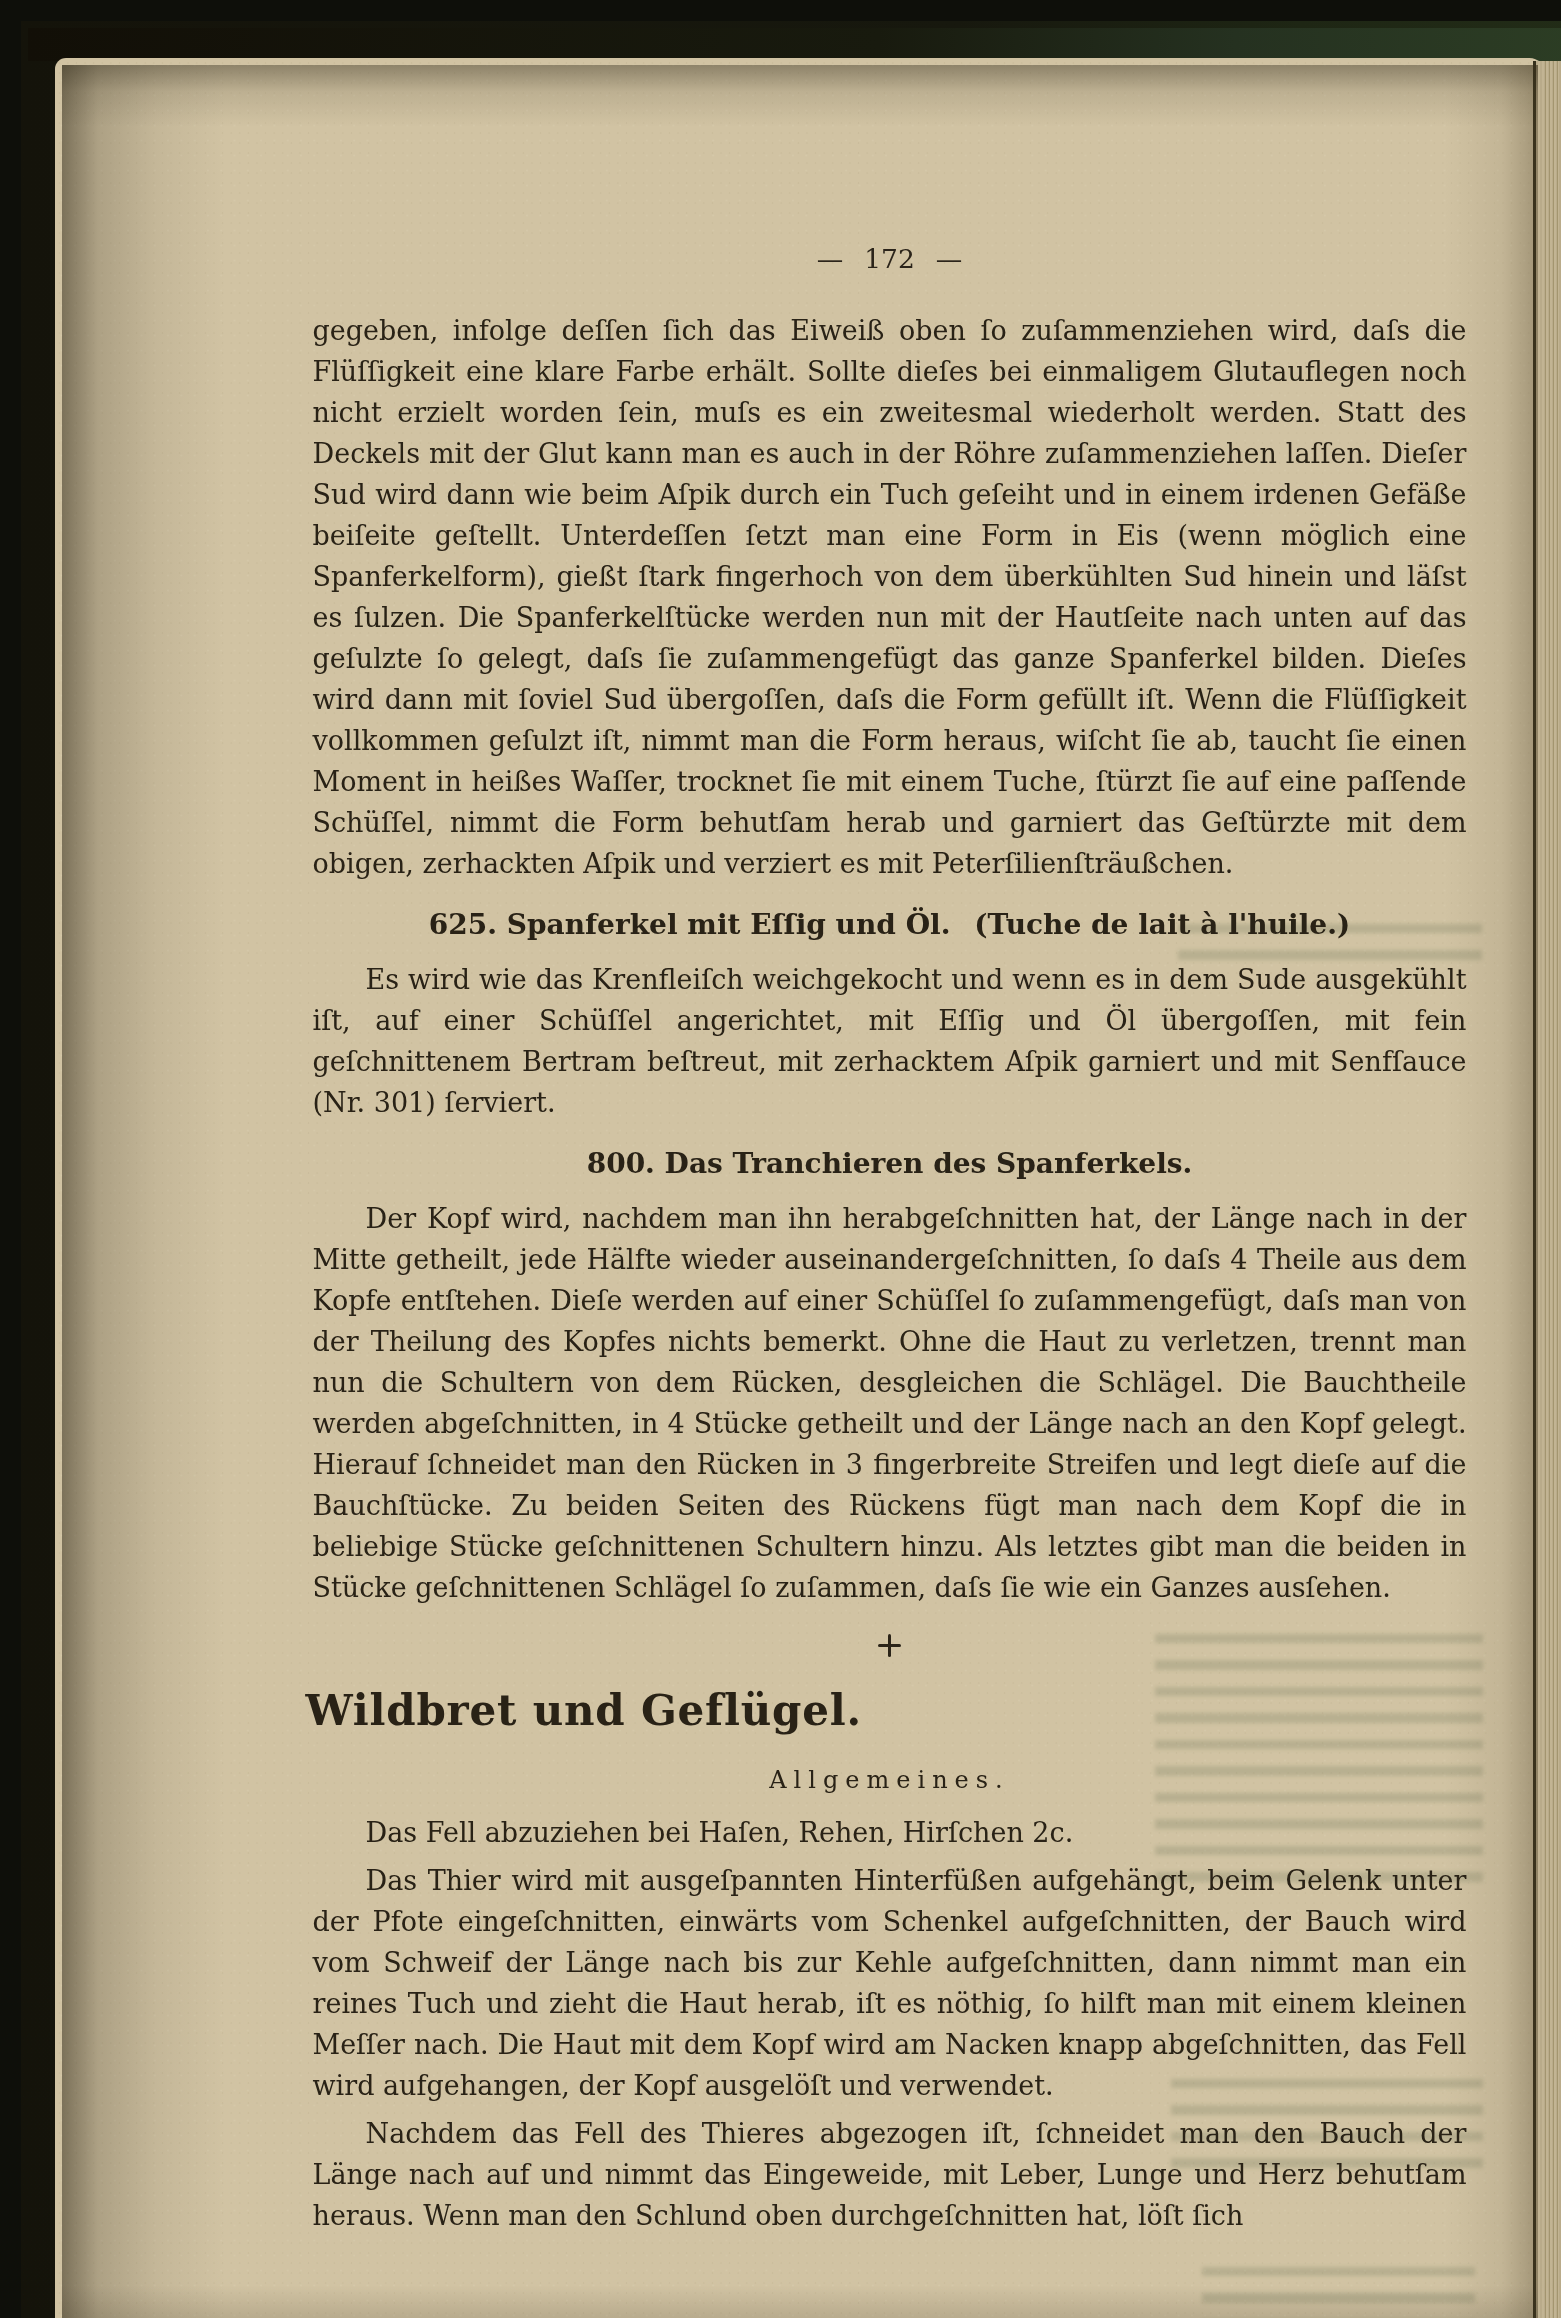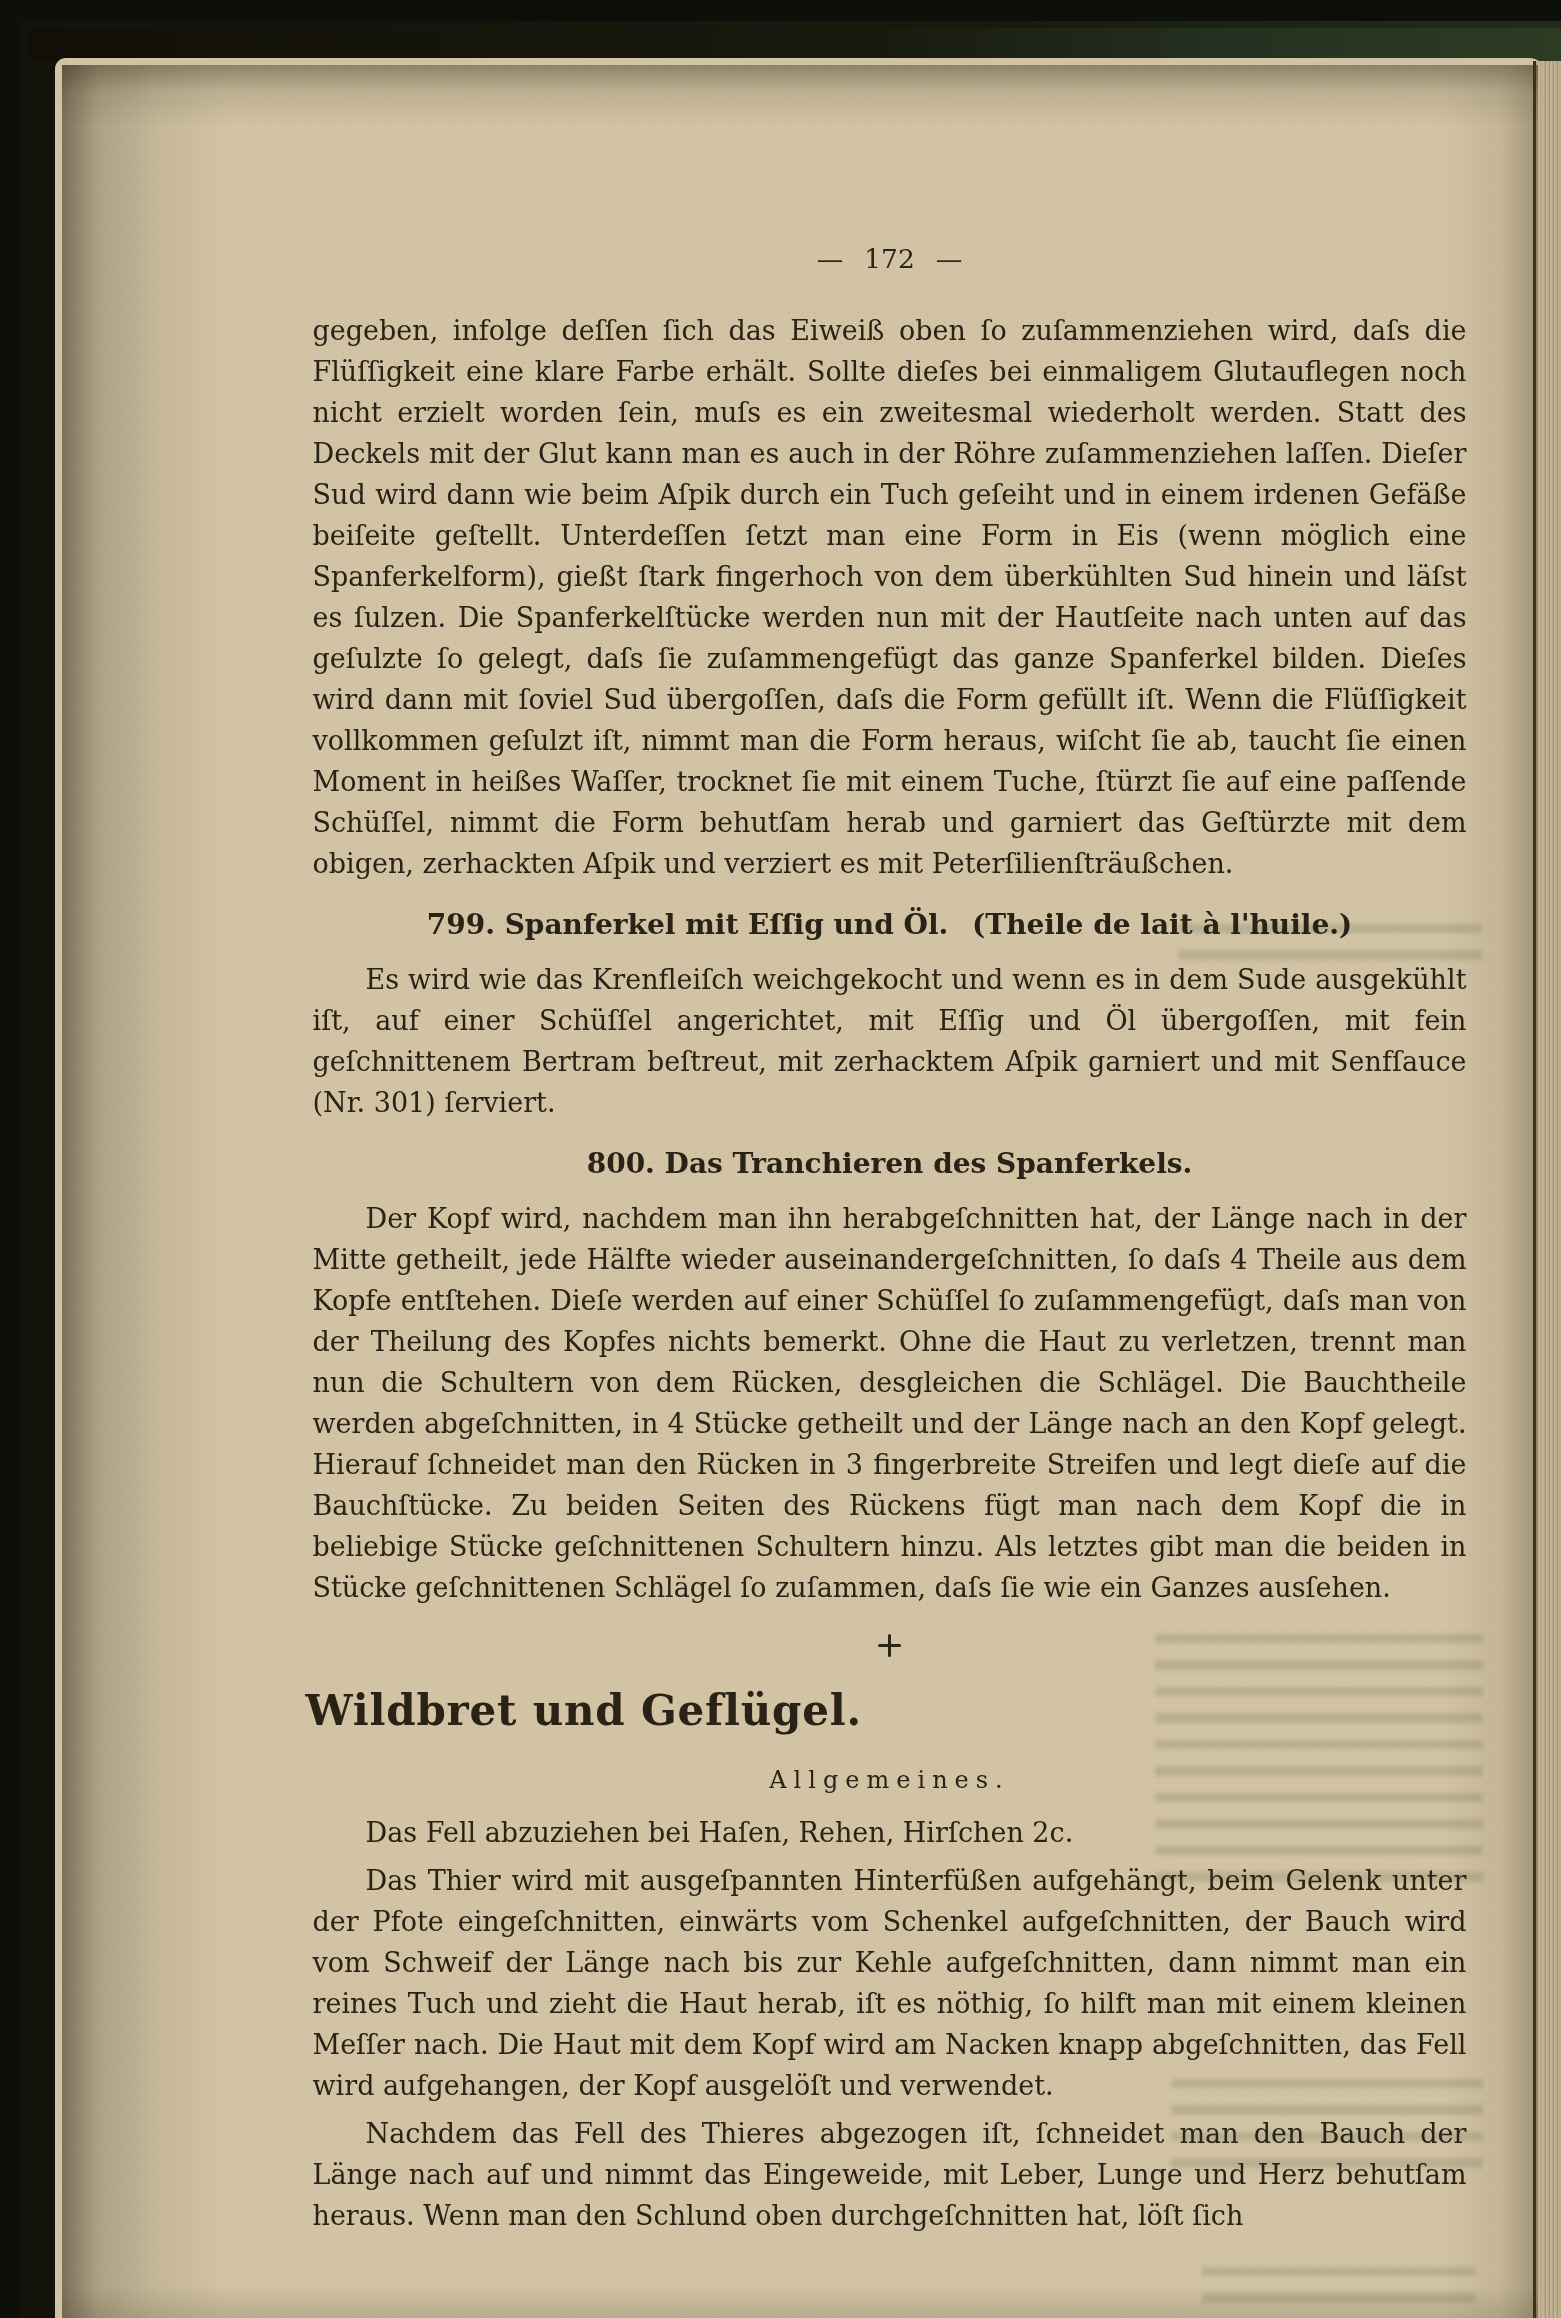--- a/index.html
+++ b/index.html
@@ -103,22 +103,22 @@
     <div class="ghost ghost-3"></div>
     <div class="ghost ghost-4"></div>
 
     <div class="text-block">
 
       <div class="page-number">— 172 —</div>
 
       <p class="para no-indent">gegeben, infolge deſſen ſich das Eiweiß oben ſo zuſammenziehen wird, daſs die Flüſſigkeit eine klare Farbe erhält. Sollte dieſes bei einmaligem Glutauflegen noch nicht erzielt worden ſein, muſs es ein zweitesmal wiederholt werden. Statt des Deckels mit der Glut kann man es auch in der Röhre zuſammenziehen laſſen. Dieſer Sud wird dann wie beim Aſpik durch ein Tuch geſeiht und in einem irdenen Gefäße beiſeite geſtellt. Unterdeſſen ſetzt man eine Form in Eis (wenn möglich eine Spanferkelform), gießt ſtark fingerhoch von dem überkühlten Sud hinein und läſst es ſulzen. Die Spanferkelſtücke werden nun mit der Hautſeite nach unten auf das geſulzte ſo gelegt, daſs ſie zuſammengefügt das ganze Spanferkel bilden. Dieſes wird dann mit ſoviel Sud übergoſſen, daſs die Form gefüllt iſt. Wenn die Flüſſigkeit vollkommen geſulzt iſt, nimmt man die Form heraus, wiſcht ſie ab, taucht ſie einen Moment in heißes Waſſer, trocknet ſie mit einem Tuche, ſtürzt ſie auf eine paſſende Schüſſel, nimmt die Form behutſam herab und garniert das Geſtürzte mit dem obigen, zerhackten Aſpik und verziert es mit Peterſilienſträußchen.</p>
 
       <h3 class="recipe-heading">
-        <span class="fraktur">799. Spanferkel mit Eſſig und Öl.</span>
-        <span class="latin">(Theile de lait à l'huile.)</span>
+        <span class="fraktur">625. Spanferkel mit Eſſig und Öl.</span>
+        <span class="latin">(Tuche de lait à l'huile.)</span>
       </h3>
 
       <p class="para">Es wird wie das Krenfleiſch weichgekocht und wenn es in dem Sude ausgekühlt iſt, auf einer Schüſſel angerichtet, mit Eſſig und Öl übergoſſen, mit fein geſchnittenem Bertram beſtreut, mit zerhacktem Aſpik garniert und mit Senfſauce (Nr. 301) ſerviert.</p>
 
       <h3 class="recipe-heading">800. Das Tranchieren des Spanferkels.</h3>
 
       <p class="para">Der Kopf wird, nachdem man ihn herabgeſchnitten hat, der Länge nach in der Mitte getheilt, jede Hälfte wieder auseinandergeſchnitten, ſo daſs 4 Theile aus dem Kopfe entſtehen. Dieſe werden auf einer Schüſſel ſo zuſammengefügt, daſs man von der Theilung des Kopfes nichts bemerkt. Ohne die Haut zu verletzen, trennt man nun die Schultern von dem Rücken, desgleichen die Schlägel. Die Bauchtheile werden abgeſchnitten, in 4 Stücke getheilt und der Länge nach an den Kopf gelegt. Hierauf ſchneidet man den Rücken in 3 fingerbreite Streifen und legt dieſe auf die Bauchſtücke. Zu beiden Seiten des Rückens fügt man nach dem Kopf die in beliebige Stücke geſchnittenen Schultern hinzu. Als letztes gibt man die beiden in Stücke geſchnittenen Schlägel ſo zuſammen, daſs ſie wie ein Ganzes ausſehen.</p>
 
       <div class="divider">
         <span class="cross-ornament"></span>

